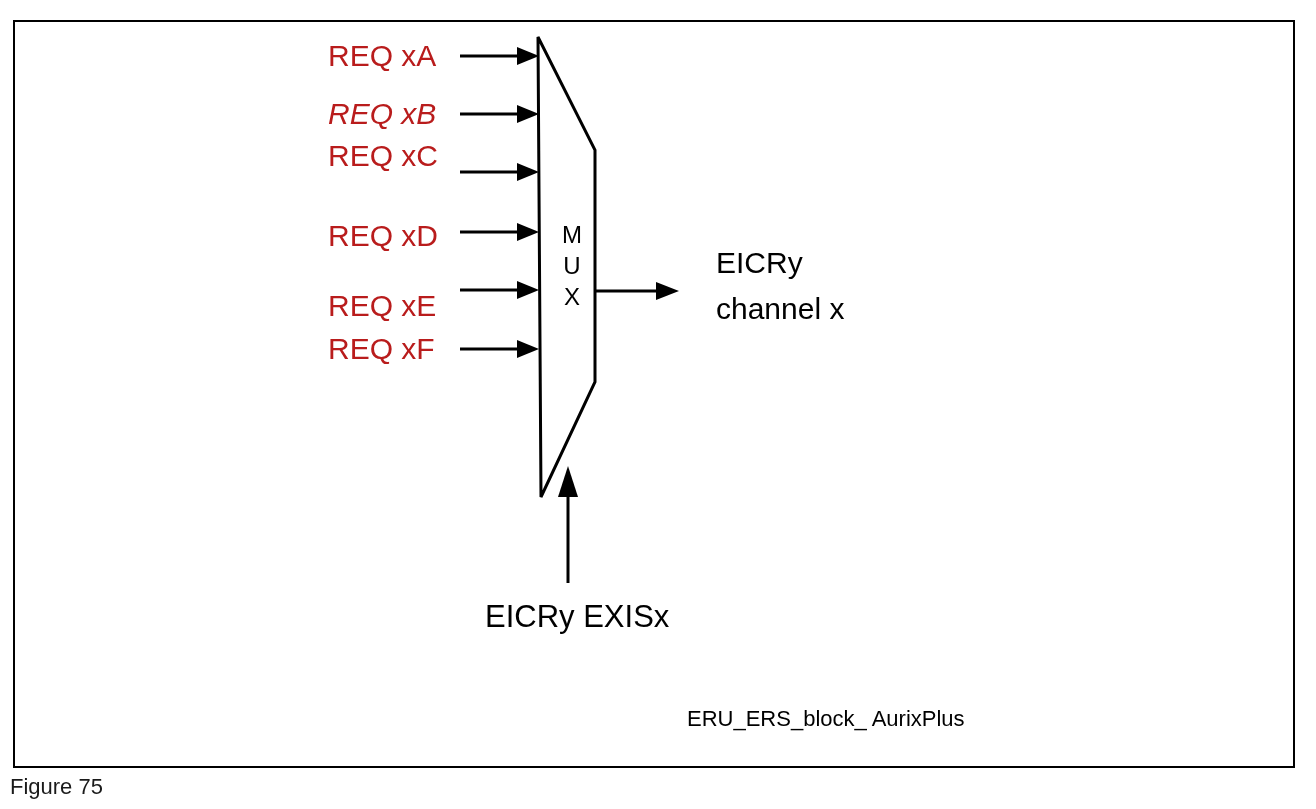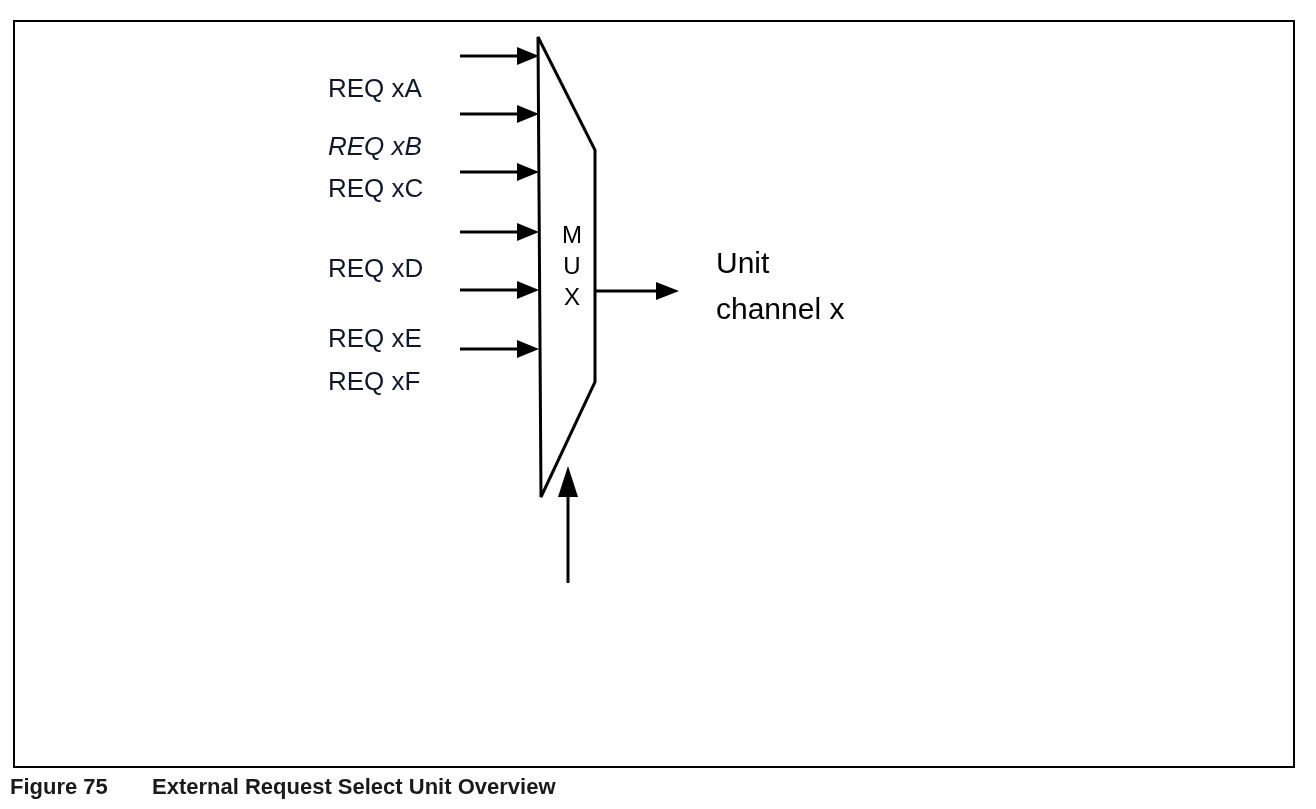--- a/index.html
+++ b/index.html
@@ -28,25 +28,24 @@
   }
   svg.diagram {
     position: absolute;
     left: 0;
     top: 0;
     width: 1316px;
     height: 809px;
   }
   .lbl {
     position: absolute;
-    font-size: 26px;
+    font-size: 30px;
     line-height: 36px;
     white-space: nowrap;
-    color: #0f172a;
-    margin-top: 32px;
+    color: #b91c1c;
   }
   .req-label { left: 328px; }
   .req-a { top: 38px; }
   .req-b { top: 96px; font-style: italic; }
   .req-c { top: 138px; }
   .req-d { top: 218px; }
   .req-e { top: 288px; }
   .req-f { top: 331px; text-align: center; }
   .mux-label {
     position: absolute;
@@ -78,21 +77,21 @@
     position: absolute;
     left: 687px;
     top: 706px;
     font-size: 22px;
     line-height: 26px;
     white-space: nowrap;
   }
   .caption {
     position: absolute;
     top: 772px;
-    font-weight: 700;
+    font-weight: 400;
     font-size: 22px;
     line-height: 30px;
     color: #1a1a1a;
     white-space: nowrap;
   }
   .caption-number { left: 10px; }
   .caption-title  { left: 152px; }
 </style>
 </head>
 <body>
@@ -134,21 +133,22 @@
   <div class="lbl req-label req-b">REQ xB</div>
   <div class="lbl req-label req-c">REQ xC</div>
   <div class="lbl req-label req-d">REQ xD</div>
   <div class="lbl req-label req-e">REQ xE</div>
   <div class="lbl req-label req-f">REQ xF</div>
 
   <div class="mux-label">M
 U
 X</div>
 
-  <div class="output-label">Unit
+  <div class="output-label">EICRy
 channel x</div>
 
+  <div class="select-label">EICRy EXISx</div>
 
+  <div class="watermark">ERU_ERS_block_ AurixPlus</div>
 
   <div class="caption caption-number">Figure 75</div>
-  <div class="caption caption-title">External Request Select Unit Overview</div>
 
 </div>
 
 </body></html>

